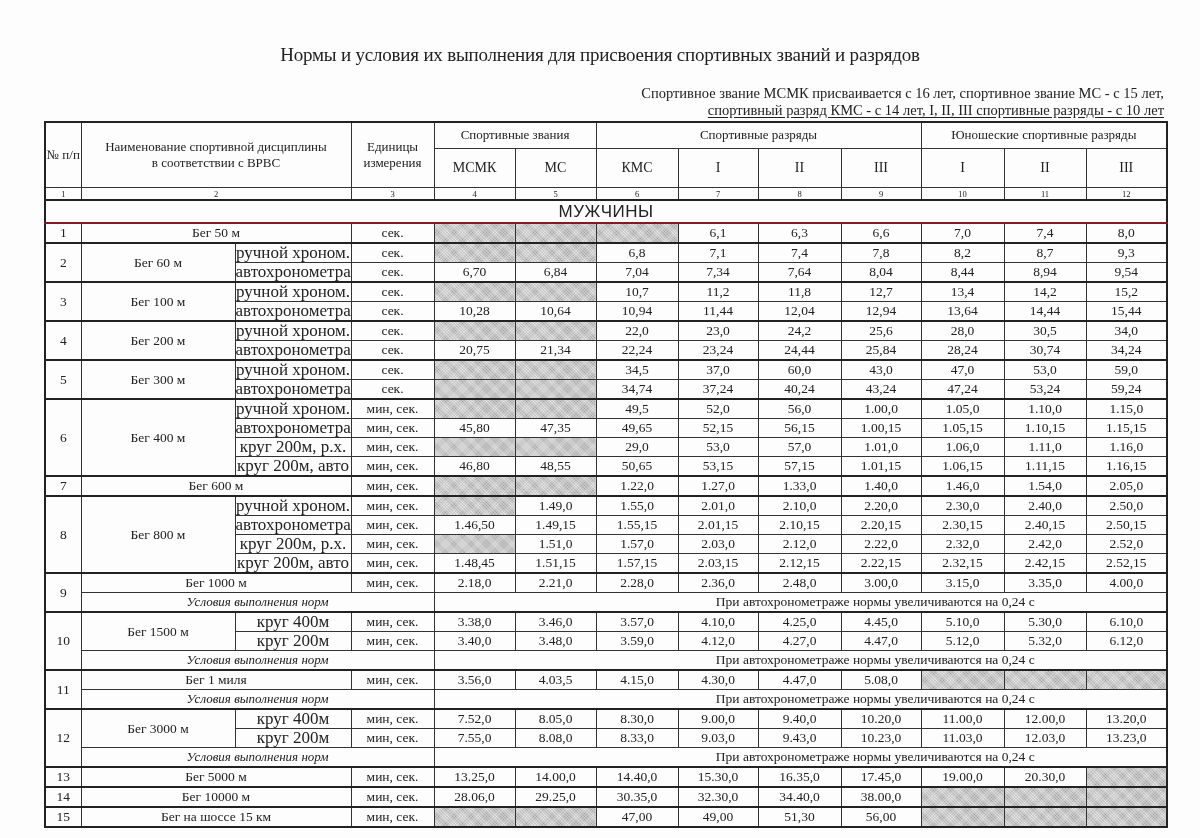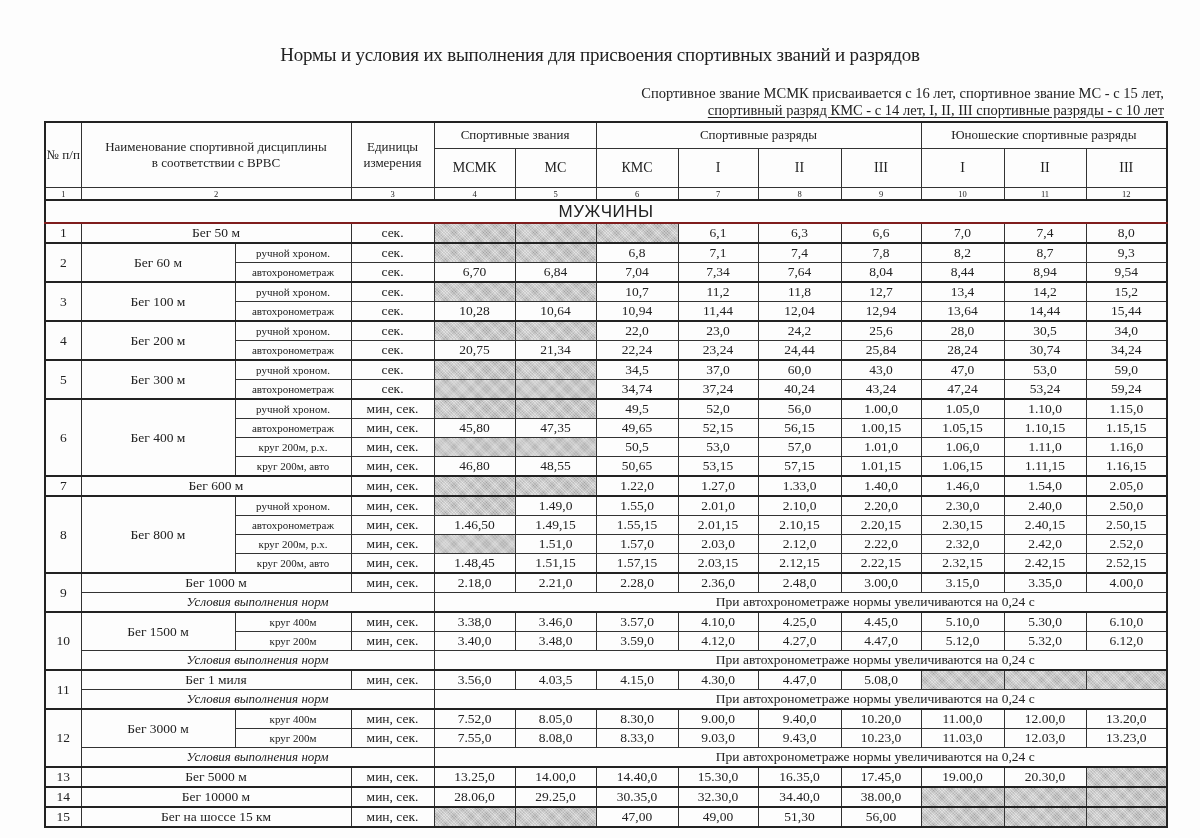--- a/index.html
+++ b/index.html
@@ -19,21 +19,21 @@
   .hdr-group td { height:20px; font-size:13px; }
   .hdr-sub td { height:31px; font-size:14px; }
   .colnum td { height:11px; font-size:8.5px; line-height:10px; border-bottom:2px solid #222; }
   .section td { height:21px; font-size:17px; font-family:"Liberation Sans","DejaVu Sans",sans-serif;
                 letter-spacing:0.5px; border-bottom:2px solid #7f1d1d; }
   .hatch { background-color:#c9c9c9;
            background-image: repeating-linear-gradient(45deg, rgba(255,255,255,0.55) 0 1px, transparent 1px 2px),
                              repeating-linear-gradient(-45deg, rgba(90,90,90,0.35) 0 1px, transparent 1px 2px); }
   .cond { font-style:italic; font-size:13px; }
   .note-cell { text-align:center; padding-left:150px; font-size:13.5px; }
-  .sub { font-size:11px; }
+  .sub { font-size:17px; }
 </style>
 </head>
 <body>
 
 <div class="title">Нормы и условия их выполнения для присвоения спортивных званий и разрядов</div>
 <div class="note note1">Спортивное звание МСМК присваивается с 16 лет, спортивное звание МС - с 15 лет,</div>
 <div class="note note2">спортивный разряд КМС - с 14 лет, I, II, III спортивные разряды - с 10 лет</div>
 
 <table>
   <colgroup>
@@ -242,21 +242,21 @@
         <td>1.00,15</td>
         <td>1.05,15</td>
         <td>1.10,15</td>
         <td>1.15,15</td>
       </tr>
       <tr>
         <td class="sub">круг 200м, р.х.</td>
         <td>мин, сек.</td>
         <td class="hatch"></td>
         <td class="hatch"></td>
-        <td>50,5</td>
+        <td>29,0</td>
         <td>53,0</td>
         <td>57,0</td>
         <td>1.01,0</td>
         <td>1.06,0</td>
         <td>1.11,0</td>
         <td>1.16,0</td>
       </tr>
       <tr>
         <td class="sub">круг 200м, авто</td>
         <td>мин, сек.</td>

